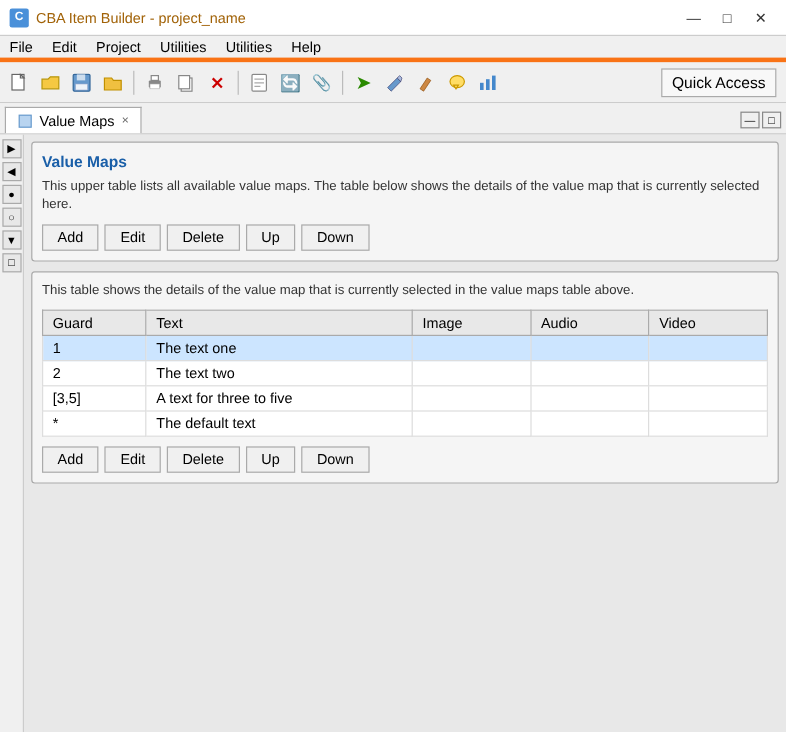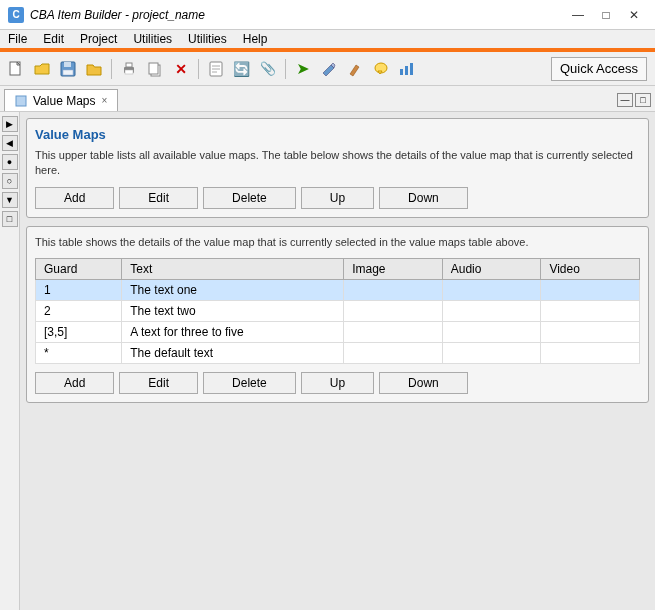--- a/index.html
+++ b/index.html
@@ -30,23 +30,22 @@
       border-radius: 2px;
       display: flex;
       align-items: center;
       justify-content: center;
       color: white;
       font-size: 10px;
       font-weight: bold;
     }
     .title-bar-text {
       font-size: 12px;
-      color: #000000;
+      color: #a16207;
       flex: 1;
-      font-style: italic;
     }
     .title-bar-buttons {
       display: flex;
       gap: 2px;
     }
     .title-btn {
       width: 26px;
       height: 22px;
       border: none;
       background: transparent;
@@ -242,21 +241,21 @@
     .data-table tr.selected td {
       background: #cce5ff;
     }
 
     
     .btn-row {
       display: flex;
       gap: 5px;
     }
     .action-btn {
-      padding: 3px 28px;
+      padding: 3px 12px;
       border: 1px solid #aaa;
       background: #f0f0f0;
       font-size: 12px;
       cursor: pointer;
       min-width: 40px;
     }
   </style>
 </head>
 <body>
 

